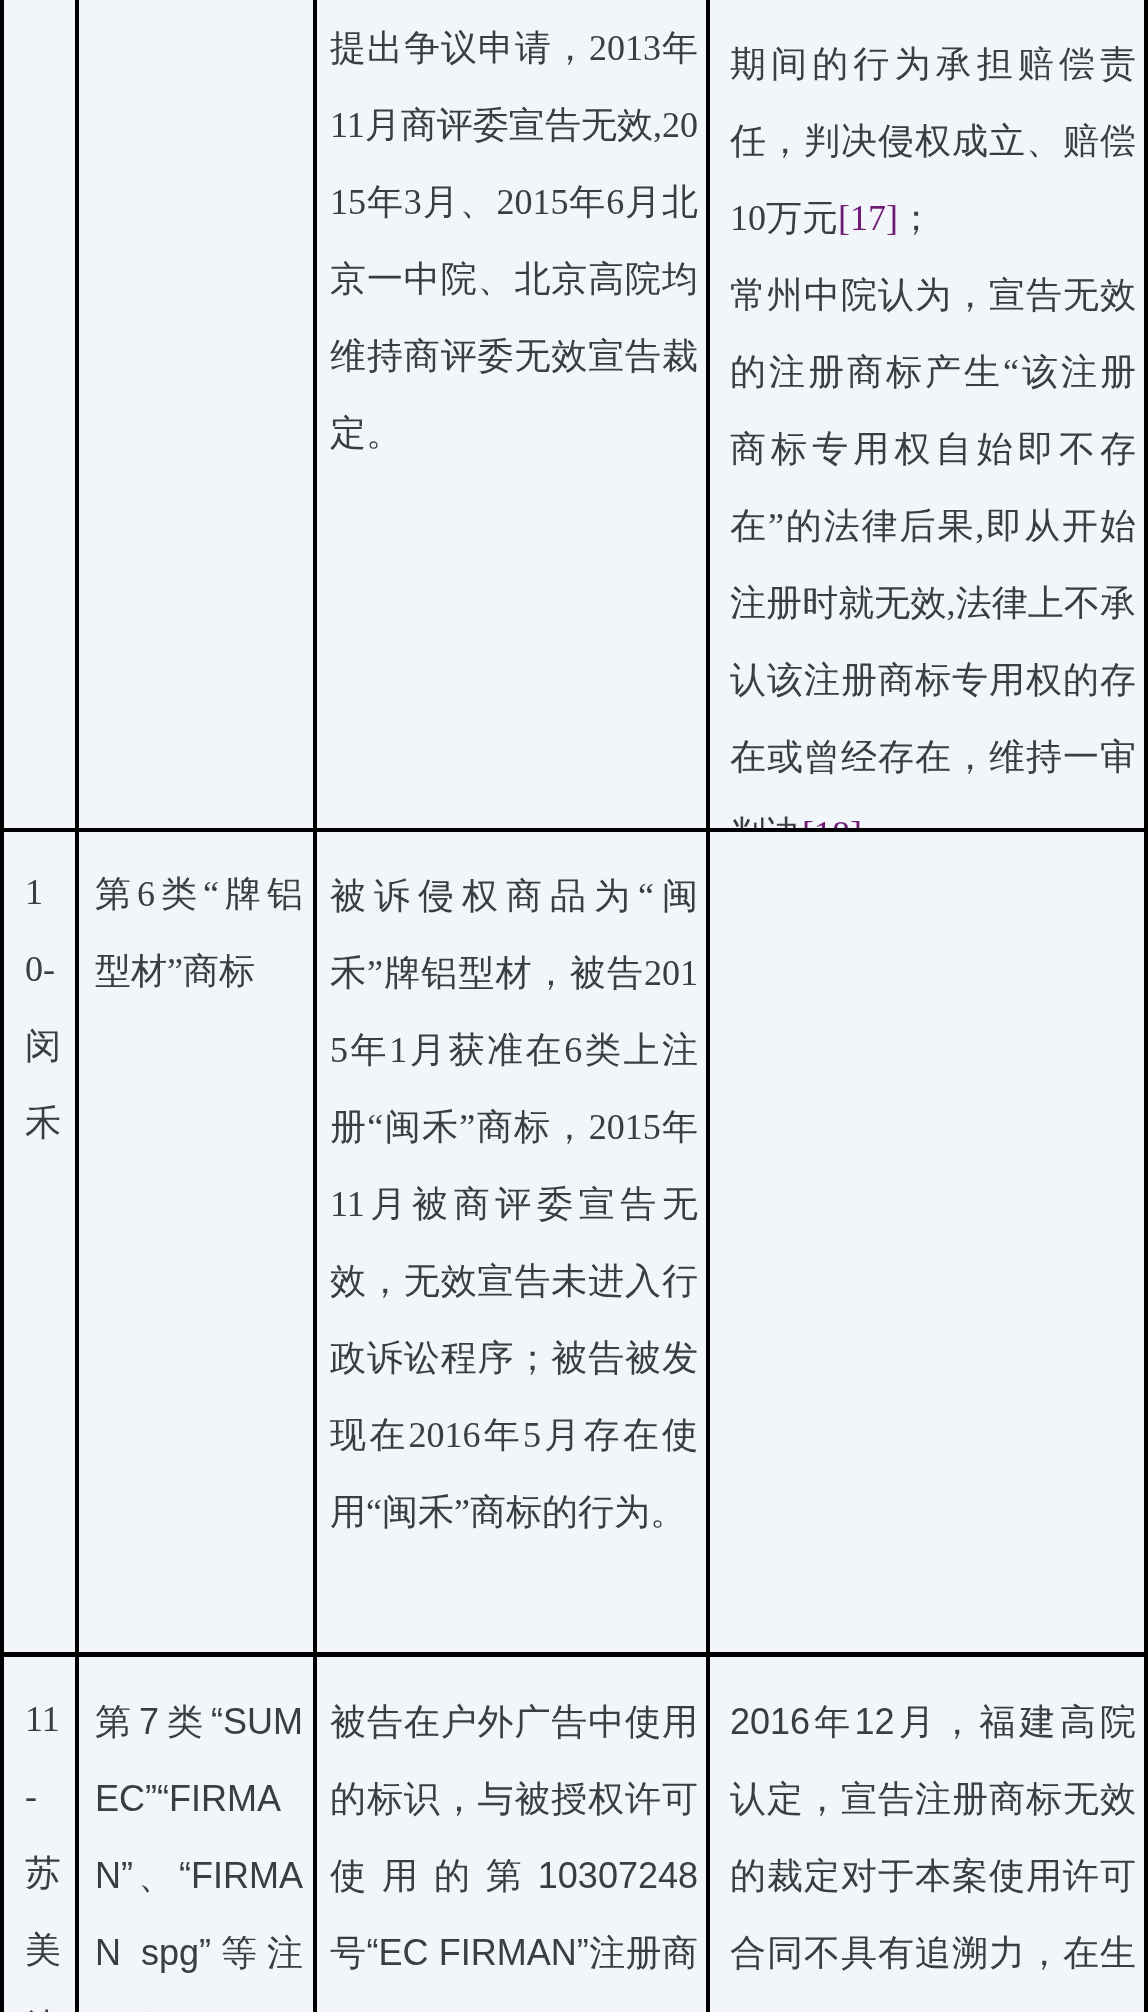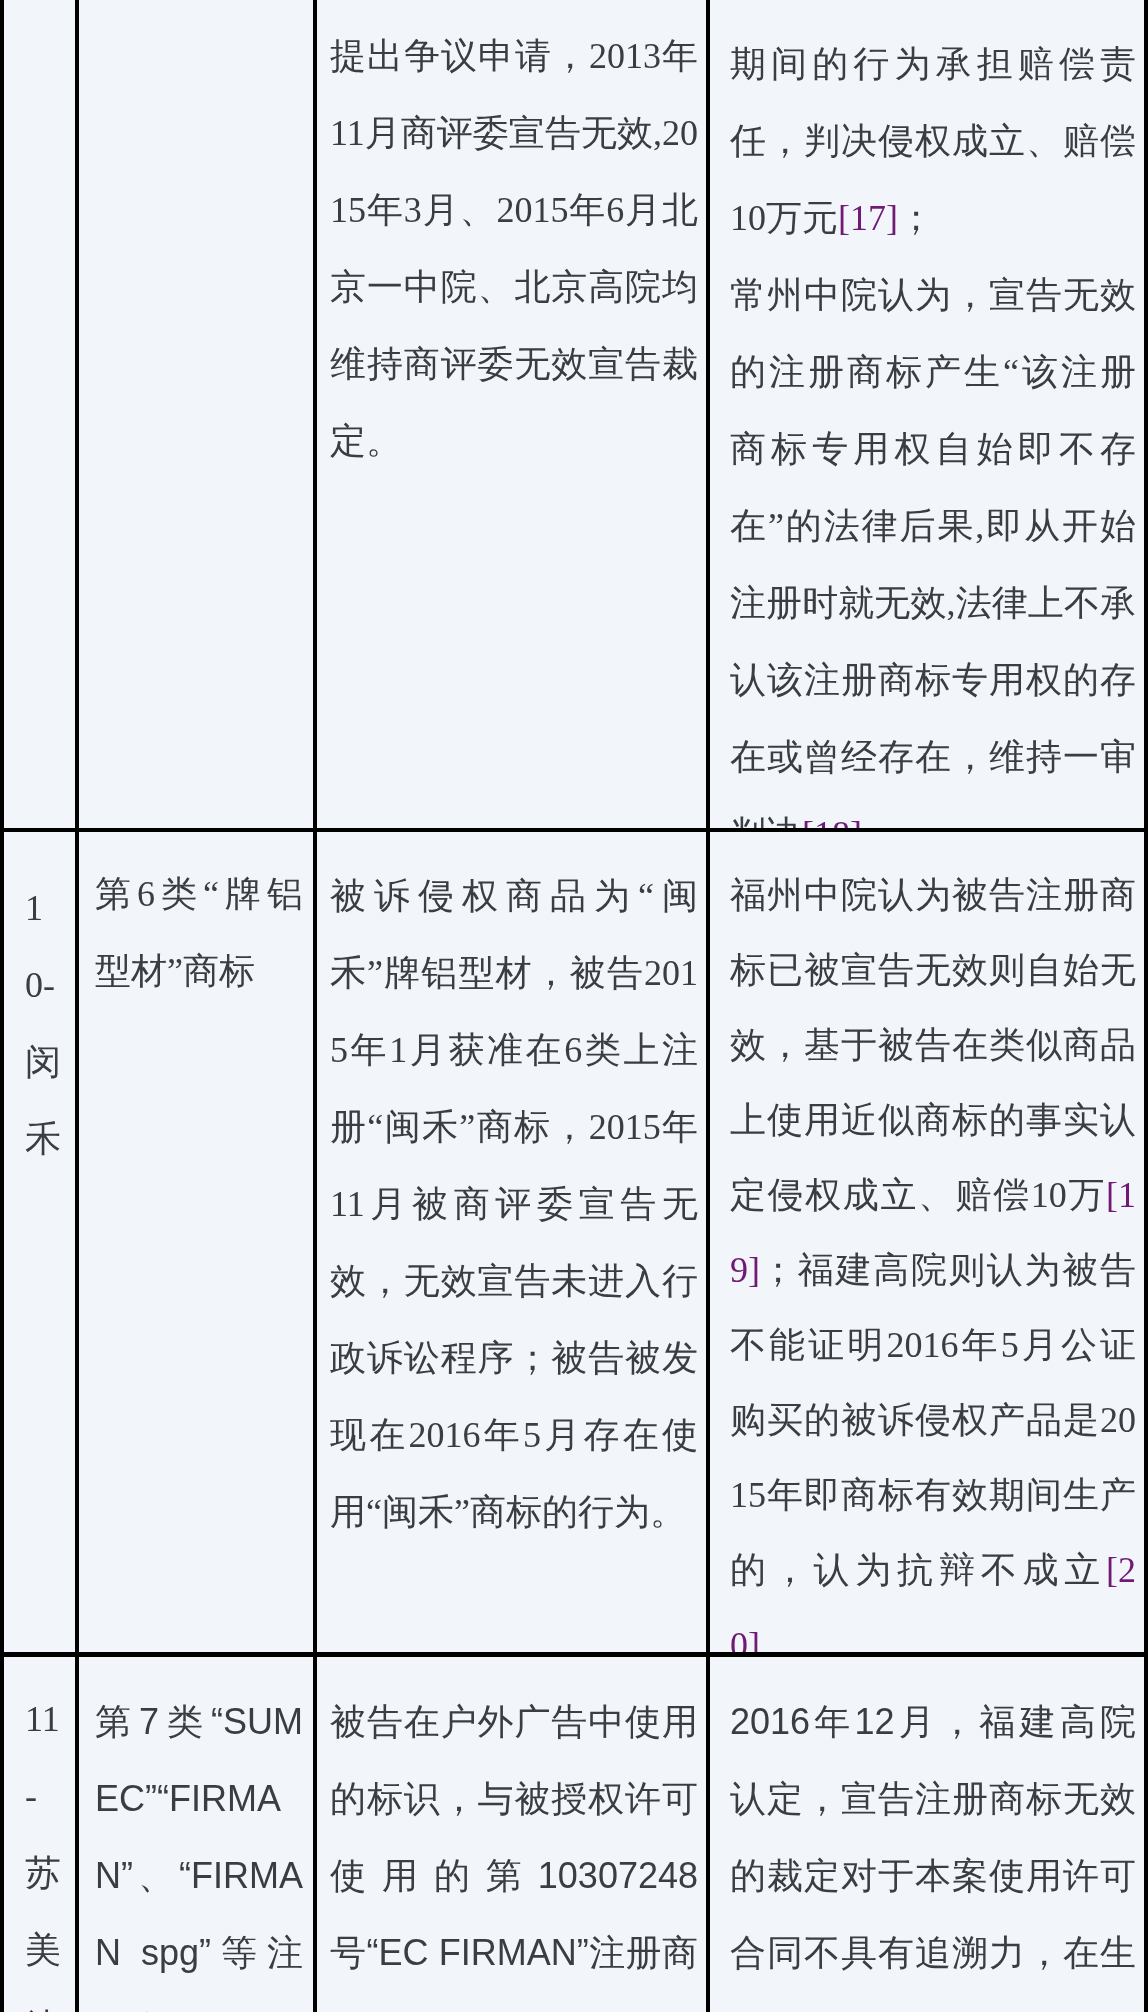--- a/index.html
+++ b/index.html
@@ -37,25 +37,25 @@
     text-justify: inter-character;
     word-break: break-all;
     white-space: pre-wrap;
   }
   .serif-latin { font-family: "Liberation Serif", serif; }
   .sans-latin  { font-family: "Liberation Sans", sans-serif; }
 
   
   .r1c1 { left: 4px;   top: 0; width: 71px;  height: 828px; }
   .r1c2 { left: 79px;  top: 0; width: 234px; height: 828px; }
-  .r1c3 { left: 317px; top: 16px; width: 389px; height: 932px; padding: 2px 8px 8px 13px; }
+  .r1c3 { left: 317px; top: 8px; width: 389px; height: 932px; padding: 2px 8px 8px 13px; }
   .r1c4 { left: 710px; top: 0; width: 434px; height: 828px; padding: 26px 8px 0 20px; }
 
   
-  .r2c1 { left: 4px;   top: 832px; width: 71px;  height: 820px; padding: 22px 15px 0 21px; margin-top: 16px; }
+  .r2c1 { left: 4px;   top: 832px; width: 71px;  height: 820px; padding: 22px 15px 0 21px; }
   .r2c2 { left: 79px;  top: 832px; width: 234px; height: 820px; padding: 24px 10px 0 16px; }
   .r2c3 { left: 317px; top: 832px; width: 389px; height: 820px; padding: 26px 8px 0 13px; }
   .r2c4 { left: 710px; top: 832px; width: 434px; height: 820px; padding: 26px 8px 0 20px; line-height: 75px; }
 
   
   .r3c1 { left: 4px;   top: 1657px; width: 71px;  height: 355px; padding: 24px 15px 0 21px; }
   .r3c2 { left: 79px;  top: 1657px; width: 234px; height: 355px; padding: 26px 10px 0 16px; }
   .r3c3 { left: 317px; top: 1657px; width: 389px; height: 355px; padding: 26px 8px 0 13px; }
   .r3c4 { left: 710px; top: 1657px; width: 434px; height: 355px; padding: 26px 8px 0 20px; }
 
@@ -90,23 +90,20 @@
 
   <div class="cell serif-latin r2c1">
     <p>10-闵禾</p>
   </div>
   <div class="cell serif-latin r2c2">
     <p>第6类“牌铝型材”商标</p>
   </div>
   <div class="cell serif-latin r2c3">
     <p><span>被诉侵权商品为“闽禾”牌铝型材，被告2015年1月获准在6类上注册“闽禾”商标，2015年11月被商评委宣告无效，无效宣告未进入行政诉讼程序；被告被发现在2016年5月存在使用“闽禾”商标的行为。</span></p>
   </div>
-  <div class="cell serif-latin r2c4">
-    <p><span>福州中院认为被告注册商标已被宣告无效则自始无效，基于被告在类似商品上使用近似商标的事实认定侵权成立、赔偿10万</span><span class="link">[19]</span><span>；福建高院则认为被告不能证明2016年5月公证购买的被诉侵权产品是2015年即商标有效期间生产的，认为抗辩不成立</span><span class="link">[20]</span><span>。</span></p>
-  </div>
 
   <div class="cell serif-latin r3c1">
     <p>11-苏美达</p>
   </div>
   <div class="cell sans-latin r3c2">
     <p>第7类“SUMEC”“FIRMAN”、“FIRMAN spg”等注册商标</p>
   </div>
   <div class="cell sans-latin r3c3">
     <p><span>被告在户外广告中使用的标识，与被授权许可使用的第10307248号“EC FIRMAN”注册商标和第10307234号“S</span></p>
   </div>

